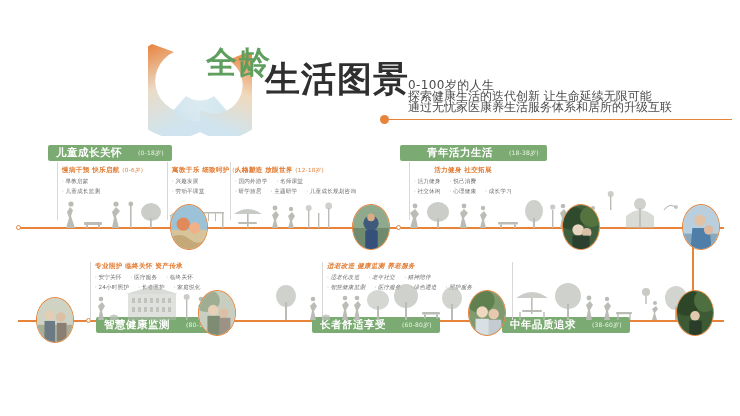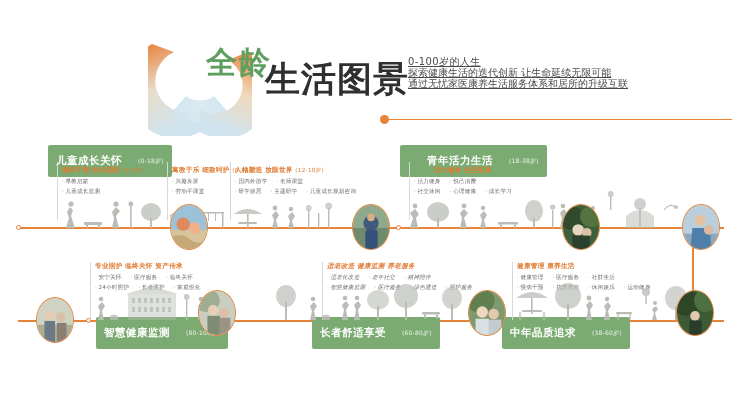--- a/index.html
+++ b/index.html
@@ -23,23 +23,23 @@
     color: #5e9e5e; line-height: 1;
     font-family: "DejaVu Sans", sans-serif;
   }
   .title-cn-dark {
     position: absolute; left: 265px; top: 62px;
     font-size: 35px; font-weight: 700; letter-spacing: 1px;
     color: #2f2f2f; line-height: 1;
     font-family: "DejaVu Sans", sans-serif;
   }
   .subtitle {
-    position: absolute; left: 408px; top: 56px;
-    font-size: 10px; line-height: 11px; color: #4a4a4a;
-    font-family: "DejaVu Sans", sans-serif; white-space: nowrap; text-decoration: underline;
+    position: absolute; left: 408px; top: 80px;
+    font-size: 12px; line-height: 11px; color: #4a4a4a;
+    font-family: "DejaVu Sans", sans-serif; white-space: nowrap;
   }
   .subtitle .line1 { letter-spacing: .4px; }
 
   .header-rule {
     position: absolute; left: 388px; top: 119px; width: 344px; height: 1px;
     background: #e8833a;
   }
   .header-dot {
     position: absolute; left: 380px; top: 115px; width: 9px; height: 9px;
     border-radius: 50%; background: #e8833a;
@@ -51,21 +51,21 @@
   .axis-bottom { left: 18px;  top: 320px; width: 706px; height: 1.6px; }
   .axis-link   { left: 692px; top: 227px; width: 1.6px; height: 94px; }
 
   .node-dot {
     position: absolute; width: 5px; height: 5px; border-radius: 50%;
     background: #fff; border: 1.3px solid #e8833a;
   }
 
   
   .badge {
-    position: absolute; height: 32px;
+    position: absolute; height: 16px;
     background: #7bab72; border-radius: 2px;
     display: flex; align-items: center; gap: 16px;
     padding: 0 8px; white-space: nowrap;
   }
   .badge .bname {
     font-size: 10.5px; font-weight: 700; color: #ffffff; letter-spacing: .5px;
     font-family: "DejaVu Sans", sans-serif;
   }
   .badge .bage {
     font-size: 6px; color: #eaf3e6; letter-spacing: .2px;
@@ -416,38 +416,20 @@
       </div>
     </div>
   </div>
 
   <div class="badge" style="left:502px; top:317px;">
     <span class="bname">中年品质追求</span>
     <span class="bage">(38-60岁)</span>
   </div>
 
   <div class="tick" style="left:512px; top:262px; height:58px;"></div>
-  <div class="grp" style="left:517px; top:262px;">
-    <div class="ghead">
-      <span>健康管理 康养生活</span>
-    </div>
-    <div class="growbox">
-      <div class="grow">
-        <span class="gitem">健康管理</span>
-        <span class="gitem">医疗服务</span>
-        <span class="gitem">社群生活</span>
-      </div>
-      <div class="grow">
-        <span class="gitem">慢病干预</span>
-        <span class="gitem">抗衰美容</span>
-        <span class="gitem">休闲娱乐</span>
-        <span class="gitem">运动健身</span>
-      </div>
-    </div>
-  </div>
 
   <div class="scene" style="left:92px; top:284px;">
     <svg width="130" height="36" viewBox="0 0 130 36">
       <g fill="#b9bdb6">
         <path d="M6 36 L8 27 L6 22 L10 18 L13 22 L10 27 L12 36 Z"></path>
         <circle cx="9" cy="15" r="2.3"></circle>
         <path d="M18 32 q4 -3 8 0 l0 4 l-8 0 Z" opacity=".8"></path>
         <rect x="36" y="10" width="48" height="26" opacity=".45"></rect>
         <path d="M34 10 L60 2 L86 10 Z" opacity=".55"></path>
         <g opacity=".8">

